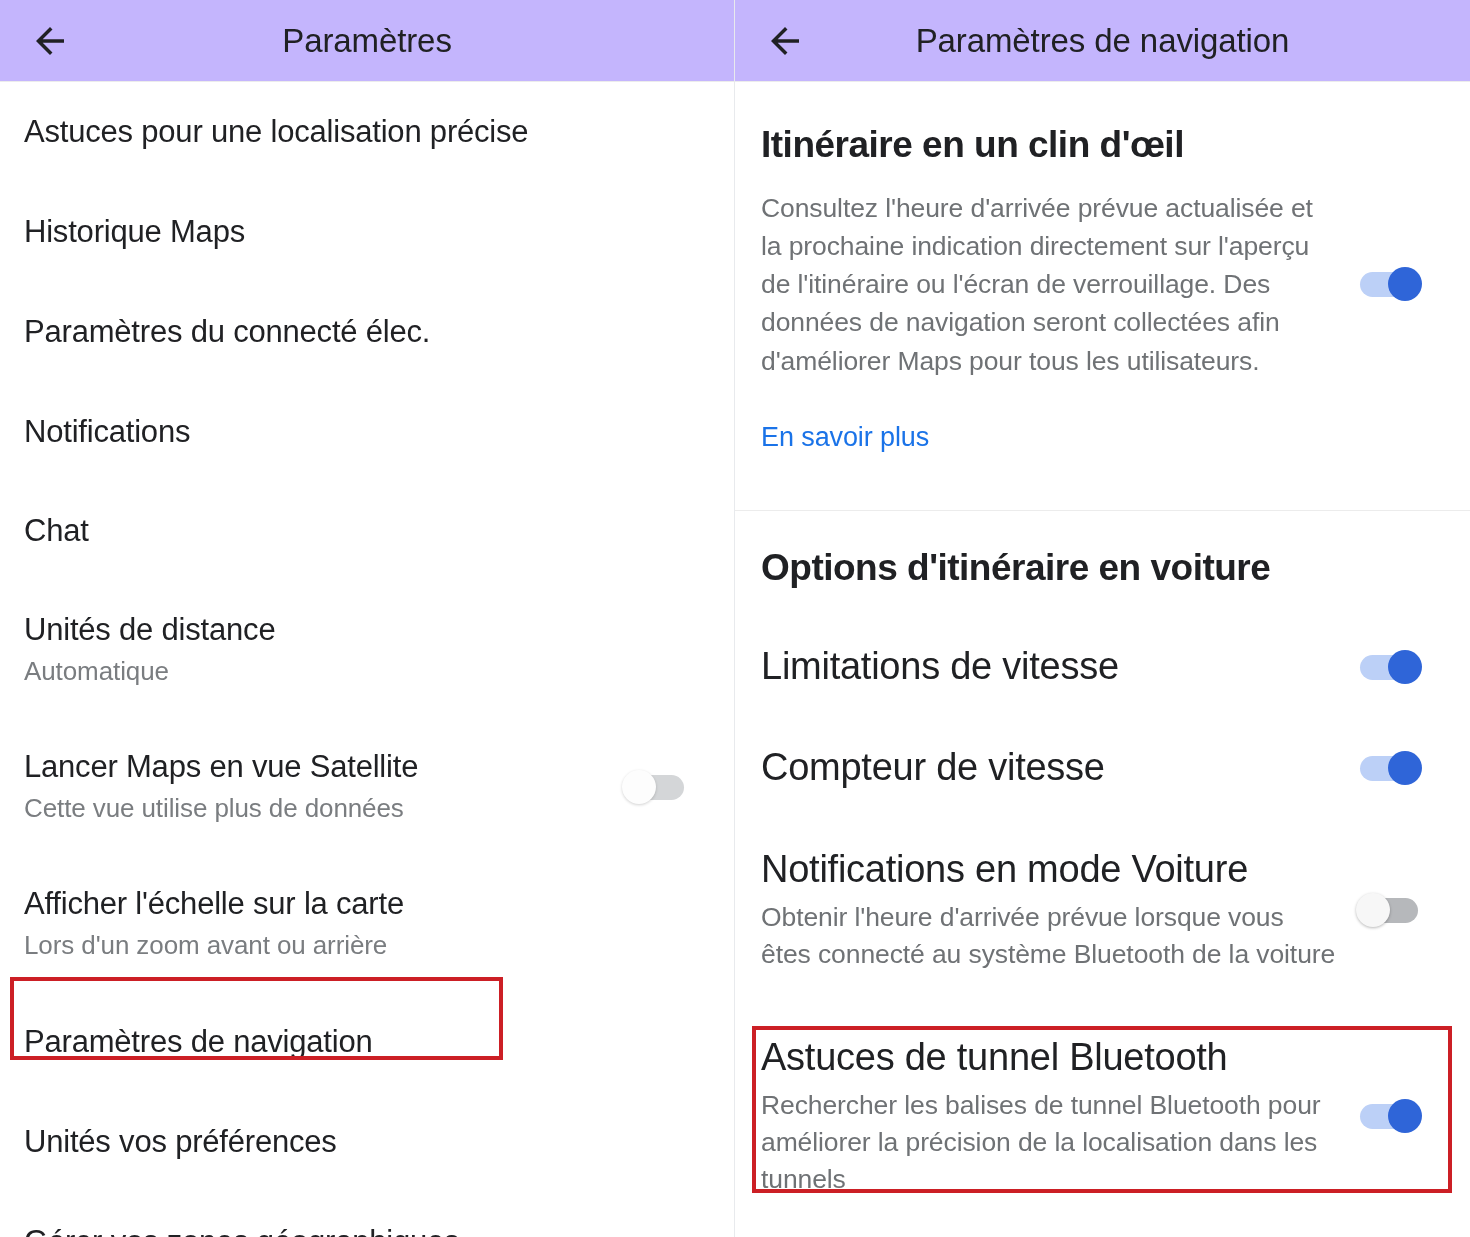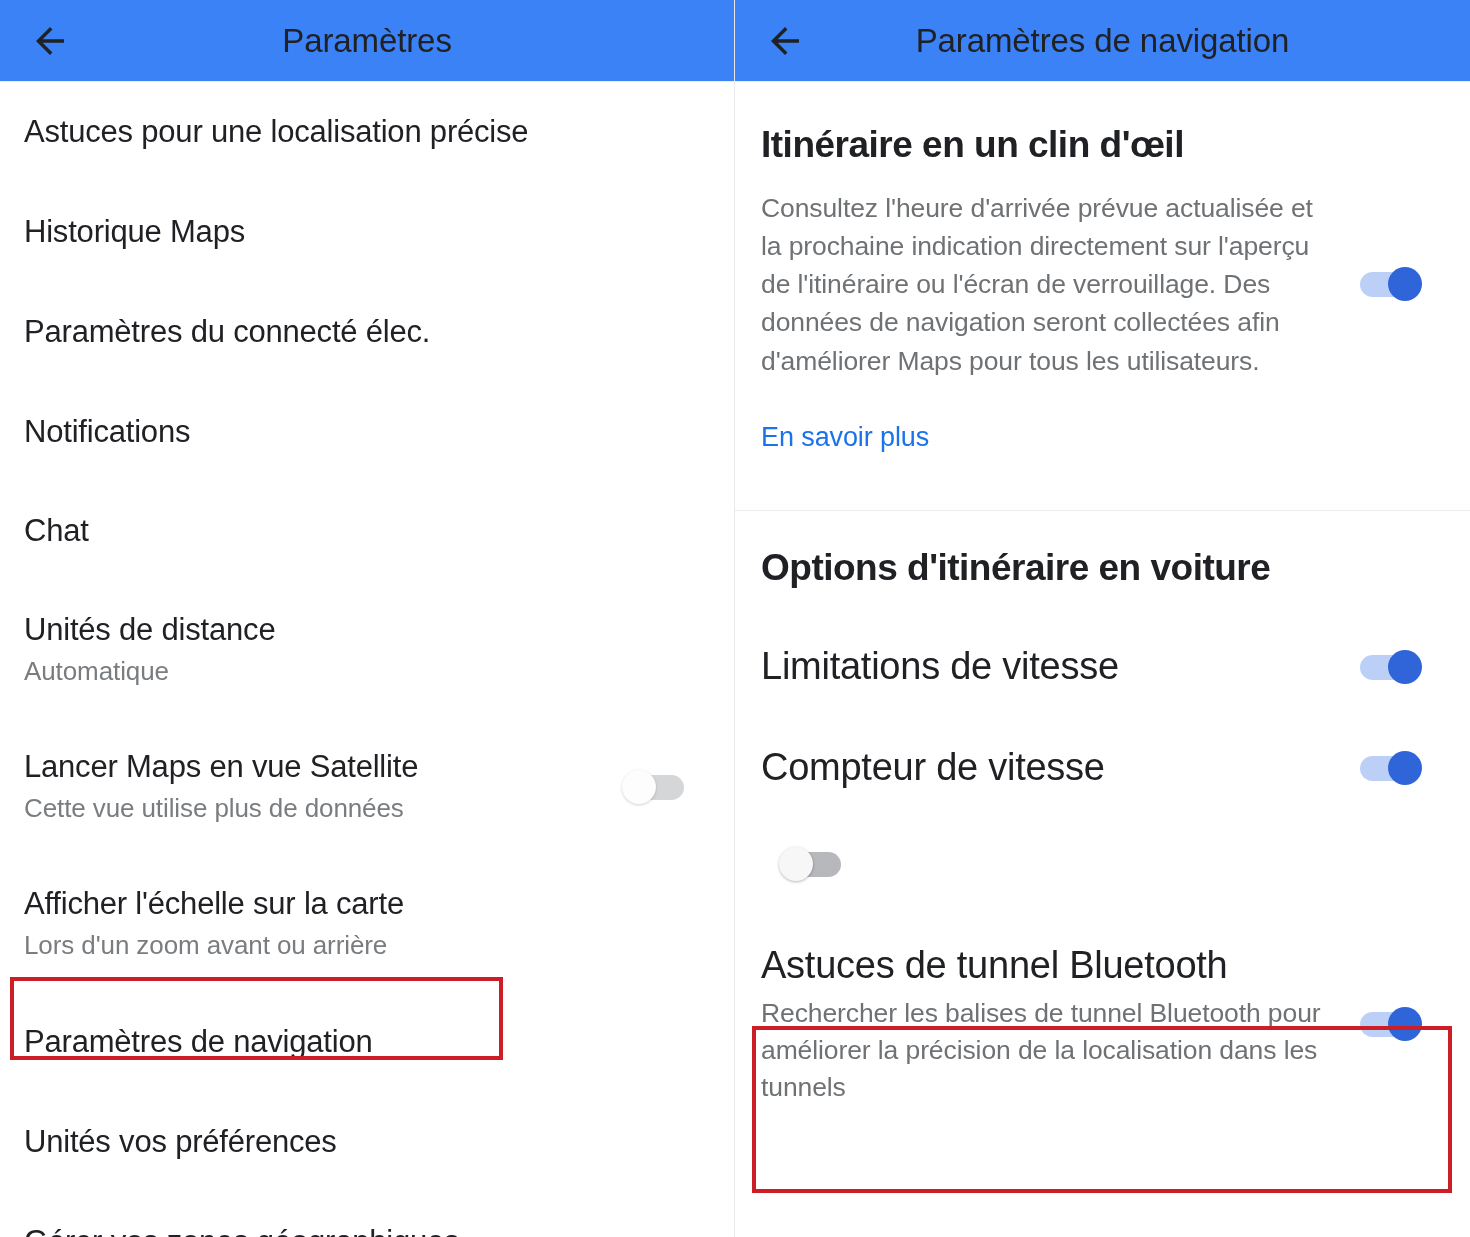--- a/index.html
+++ b/index.html
@@ -26,21 +26,21 @@
     background: #ffffff;
     overflow: hidden;
   }
   .panel.left  { border-right: 1px solid #e8eaed; }
 
   .appbar {
     position: relative;
     height: 82px;
     display: flex;
     align-items: center;
-    background: #3b82f6;
+    background: #c4b5fd;
     border-bottom: 1px solid #ececec;
   }
   .back-btn {
     width: 56px;
     height: 56px;
     margin-left: 22px;
     display: flex;
     align-items: center;
     justify-content: center;
     cursor: pointer;
@@ -321,20 +321,24 @@
           <div class="texts">
             <div class="r-title">Compteur de vitesse</div>
           </div>
           <div class="toggle on" style="margin-right:22px;">
             <div class="track"></div>
             <div class="thumb"></div>
           </div>
         </div>
 
         <div class="row" style="margin-top:56px;">
+          <div class="texts">
+            <div class="r-title">Notifications en mode Voiture</div>
+            <div class="r-sub">Obtenir l'heure d'arrivée prévue lorsque vous êtes connecté au système Bluetooth de la voiture</div>
+          </div>
           <div class="toggle off" style="margin-right:22px;">
             <div class="track"></div>
             <div class="thumb"></div>
           </div>
         </div>
 
         <div class="row" style="margin-top:62px;">
           <div class="texts">
             <div class="r-title">Astuces de tunnel Bluetooth</div>
             <div class="r-sub">Rechercher les balises de tunnel Bluetooth pour améliorer la précision de la localisation dans les tunnels</div>

